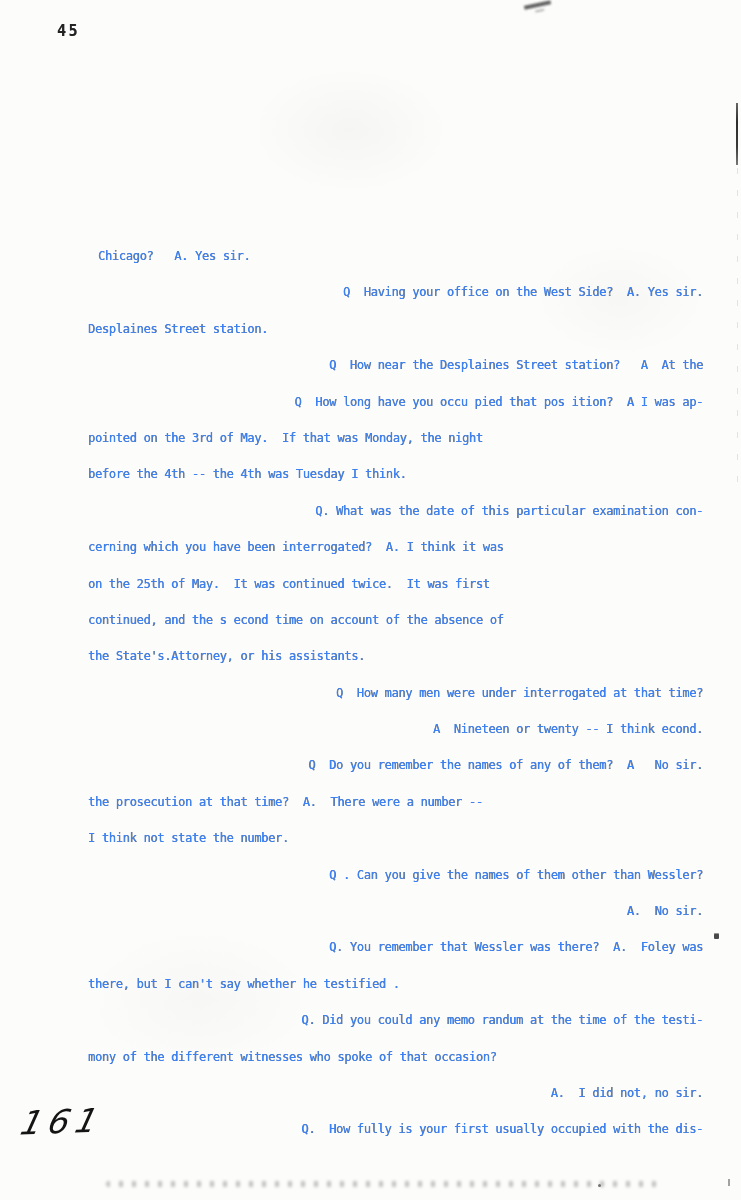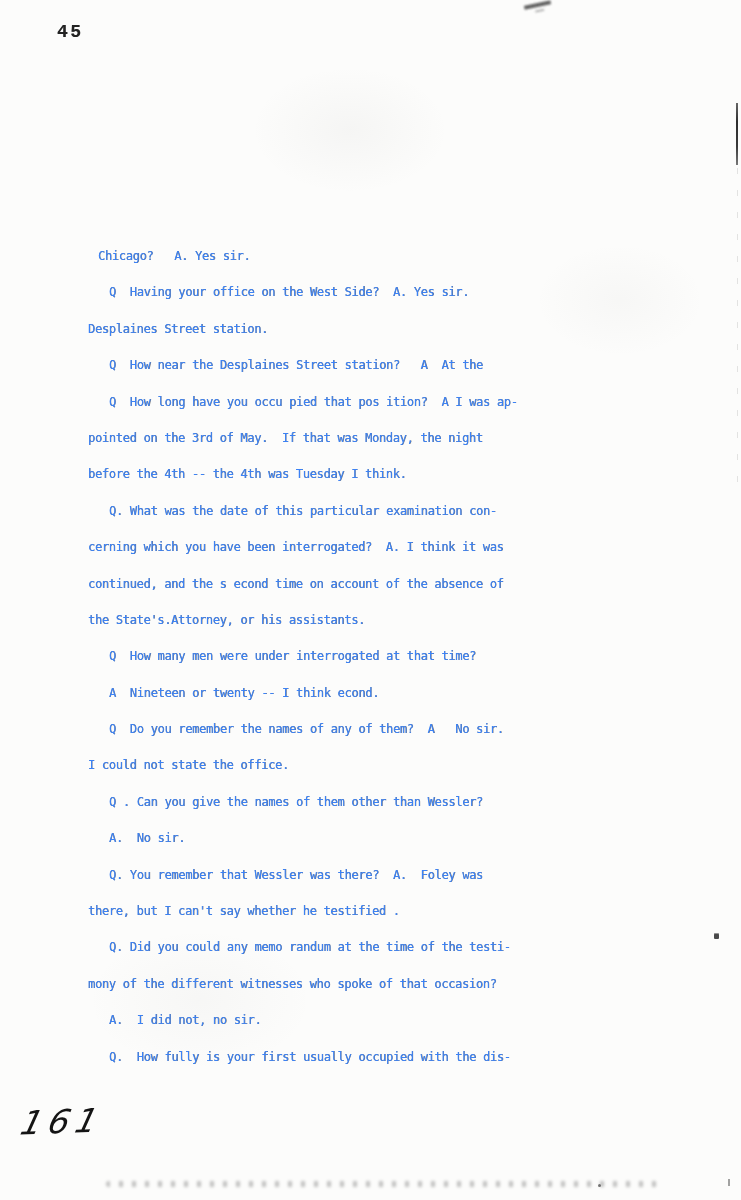--- a/index.html
+++ b/index.html
@@ -18,44 +18,43 @@
     background:
       radial-gradient(140px 90px at 350px 130px, rgba(120,120,115,0.05), transparent 70%),
       radial-gradient(120px 80px at 620px 300px, rgba(120,120,115,0.04), transparent 70%),
       radial-gradient(160px 100px at 200px 1000px, rgba(120,120,115,0.04), transparent 70%);
     pointer-events: none;
   }
 
   .page-number {
     position: absolute;
     left: 57px; top: 22px;
-    font-size: 18px;
+    font-size: 15px;
     font-weight: bold;
     letter-spacing: 2.5px;
     color: #232323;
     text-shadow: 0.3px 0.3px 0.5px rgba(30,30,30,0.55);
-    font-family: Liberation Mono, monospace;
   }
 
   .text-block {
     position: absolute;
     left: 88px; top: 238px;
     width: 615px;
   }
   .ln {
     white-space: pre;
     font-size: 12px;
     line-height: 36.4px;
     height: 36.4px;
     letter-spacing: -0.3px;
     color: #3b82f6;
     text-shadow: 0.35px 0.35px 0.55px rgba(25,25,25,0.6);
   }
   .ln.f { padding-left: 10px; }  
-  .ln.q { padding-left: 21px; }  
+  .ln.q { padding-left: 21px; text-align: right; }  
 
   .folio {
     position: absolute;
     left: 22px; top: 1102px;
     font-family: "DejaVu Sans", sans-serif;
     font-style: italic;
     font-size: 33px;
     letter-spacing: 6px;
     color: #141414;
     transform: skewX(-16deg) rotate(-2deg);
@@ -143,26 +142,28 @@
   <div class="text-block">
     <div class="ln f">Chicago?   A. Yes sir.</div>
     <div class="ln q">Q  Having your office on the West Side?  A. Yes sir.</div>
     <div class="ln">Desplaines Street station.</div>
     <div class="ln q">Q  How near the Desplaines Street station?   A  At the</div>
     <div class="ln q">Q  How long have you occu pied that pos ition?  A I was ap-</div>
     <div class="ln">pointed on the 3rd of May.  If that was Monday, the night</div>
     <div class="ln">before the 4th -- the 4th was Tuesday I think.</div>
     <div class="ln q">Q. What was the date of this particular examination con-</div>
     <div class="ln">cerning which you have been interrogated?  A. I think it was</div>
+    <div class="ln">on the 25th of May.  It was continued twice.  It was first</div>
     <div class="ln">continued, and the s econd time on account of the absence of</div>
     <div class="ln">the State's.Attorney, or his assistants.</div>
     <div class="ln q">Q  How many men were under interrogated at that time?</div>
     <div class="ln q">A  Nineteen or twenty -- I think econd.</div>
     <div class="ln q">Q  Do you remember the names of any of them?  A   No sir.</div>
-    <div class="ln">I could not state the office.</div>
+    <div class="ln">the prosecution at that time?  A.  There were a number --</div>
+    <div class="ln">I think not state the number.</div>
     <div class="ln q">Q . Can you give the names of them other than Wessler?</div>
     <div class="ln q">A.  No sir.</div>
     <div class="ln q">Q. You remember that Wessler was there?  A.  Foley was</div>
     <div class="ln">there, but I can't say whether he testified .</div>
     <div class="ln q">Q. Did you could any memo randum at the time of the testi-</div>
     <div class="ln">mony of the different witnesses who spoke of that occasion?</div>
     <div class="ln q">A.  I did not, no sir.</div>
     <div class="ln q">Q.  How fully is your first usually occupied with the dis-</div>
   </div>
 

